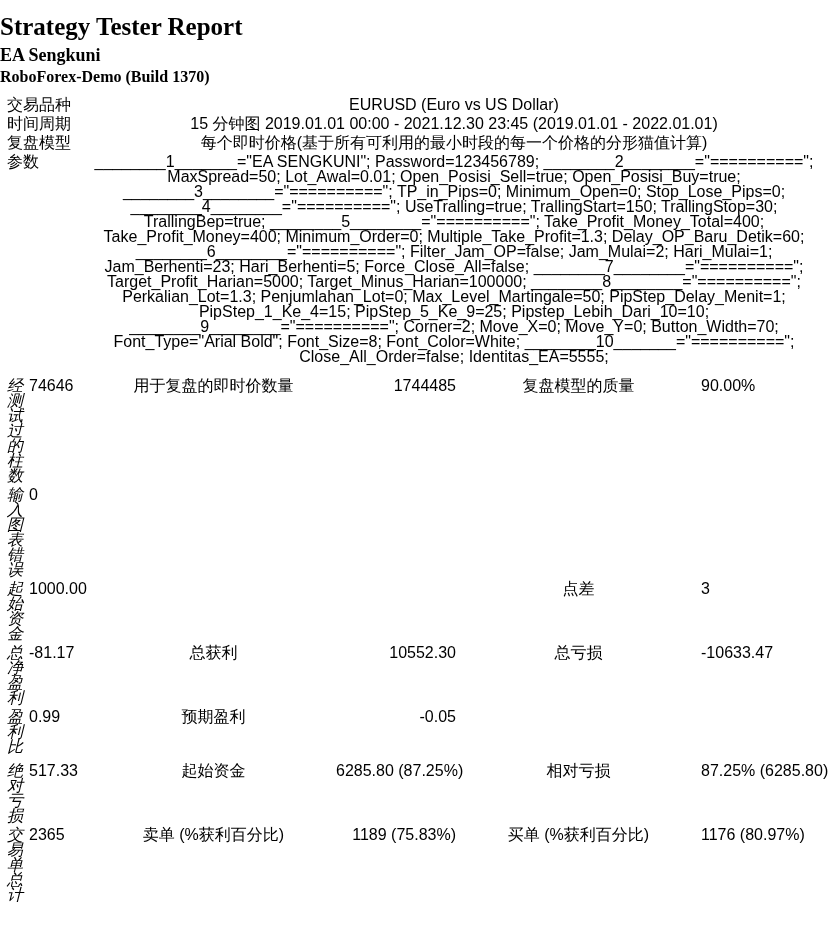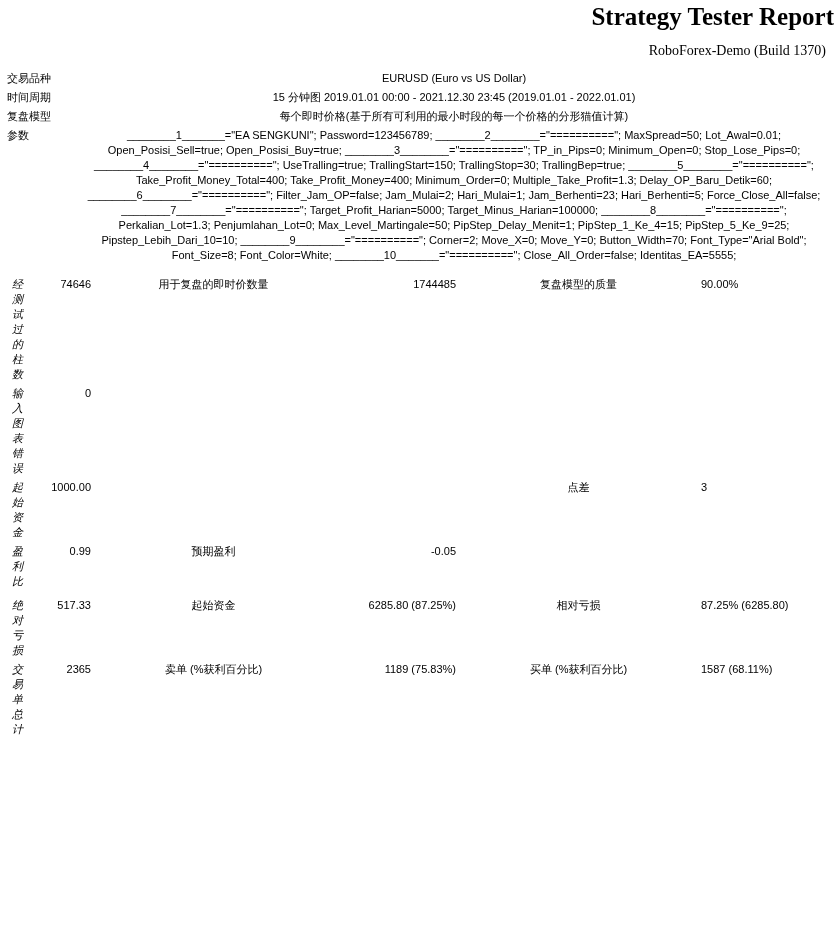--- a/index.html
+++ b/index.html
@@ -14,72 +14,72 @@
     font-size: 11px;
     color: #000000;
     overflow: hidden;
   }
   .page {
     width: 834px;
     padding: 0;
     box-sizing: border-box;
   }
   .title-block {
-    text-align: right;
-    padding-top: 2px;
+    text-align: left;
+    padding-top: 12px;
   }
   .report-title {
     font-family: "Liberation Serif", serif;
     font-size: 25px;
     font-weight: bold;
     margin: 0;
     padding: 0;
     line-height: 30px;
   }
   .report-subtitle {
     font-family: "Liberation Serif", serif;
     font-size: 18px;
     font-weight: bold;
     margin: 0;
     padding: 2px 0 0 0;
     line-height: 22px;
   }
   .report-broker {
     font-family: "Liberation Serif", serif;
-    font-size: 14px;
-    font-weight: normal;
-    margin: 8px;
+    font-size: 16px;
+    font-weight: bold;
+    margin: 0;
     padding: 3px 0 0 0;
     line-height: 16px;
   }
   table.main {
     width: 820px;
     margin: 10px 0 0 4px;
     border-collapse: collapse;
     table-layout: fixed;
   }
   table.main td {
     vertical-align: top;
     padding: 2px 3px 2px 3px;
-    font-size: 11px;
+    font-size: 16px;
     line-height: 15px;
   }
   .lbl-vert {
     width: 16px;
     text-align: right;
     word-break: break-all;
     line-height: 14px;
     font-style: italic;
   }
   .lbl {
     width: 74px;
     text-align: left;
   }
   .num {
-    text-align: right;
+    text-align: left;
     width: 62px;
     white-space: nowrap;
   }
   .desc {
     text-align: center;
     padding-left: 6px;
   }
   .num-mid {
     text-align: right;
     width: 120px;
@@ -104,20 +104,21 @@
     height: 86px;
   }
 </style>
 </head>
 <body>
 
 <div class="page">
 
   <div class="title-block">
     <div class="report-title">Strategy Tester Report</div>
+    <div class="report-subtitle">EA Sengkuni</div>
     <div class="report-broker">RoboForex-Demo (Build 1370)</div>
   </div>
 
   <table class="main">
     <tbody>
         <tr>
       <td class="lbl">交易品种</td>
       <td colspan="5" class="desc">EURUSD (Euro vs US Dollar)</td>
     </tr>
     <tr>
@@ -155,20 +156,28 @@
     </tr>
     <tr class="tall">
       <td class="lbl-vert">起始资金</td>
       <td class="num">1000.00</td>
       <td class="desc"></td>
       <td class="num-mid"></td>
       <td class="desc">点差</td>
       <td class="num-right">3</td>
     </tr>
     <tr class="tall">
+      <td class="lbl-vert">总净盈利</td>
+      <td class="num">-81.17</td>
+      <td class="desc">总获利</td>
+      <td class="num-mid">10552.30</td>
+      <td class="desc">总亏损</td>
+      <td class="num-right">-10633.47</td>
+    </tr>
+    <tr class="tall">
       <td class="lbl-vert">盈利比</td>
       <td class="num">0.99</td>
       <td class="desc">预期盈利</td>
       <td class="num-mid">-0.05</td>
       <td class="desc"></td>
       <td class="num-right"></td>
     </tr>
     <tr class="tall">
       <td class="lbl-vert">绝对亏损</td>
       <td class="num">517.33</td>
@@ -176,18 +185,18 @@
       <td class="num-mid">6285.80 (87.25%)</td>
       <td class="desc">相对亏损</td>
       <td class="num-right">87.25% (6285.80)</td>
     </tr>
     <tr class="tall">
       <td class="lbl-vert">交易单总计</td>
       <td class="num">2365</td>
       <td class="desc">卖单 (%获利百分比)</td>
       <td class="num-mid">1189 (75.83%)</td>
       <td class="desc">买单 (%获利百分比)</td>
-      <td class="num-right">1587 (68.11%)</td>
+      <td class="num-right">1176 (80.97%)</td>
     </tr>
   </tbody>
     </table>
 
 </div>
 
 </body></html>

